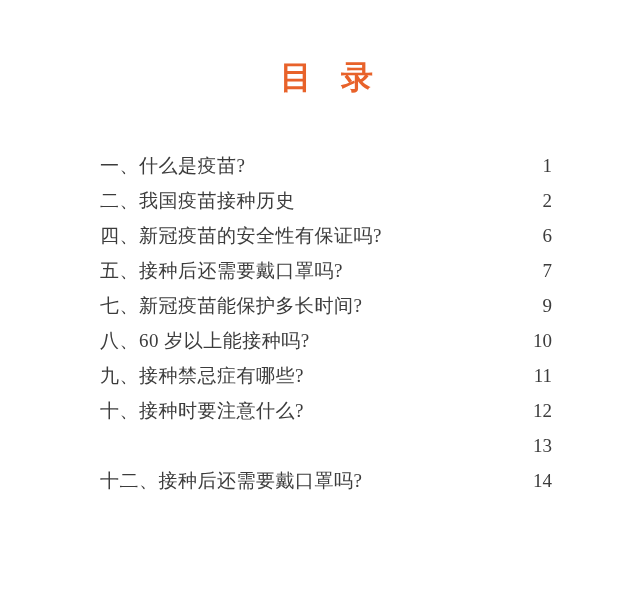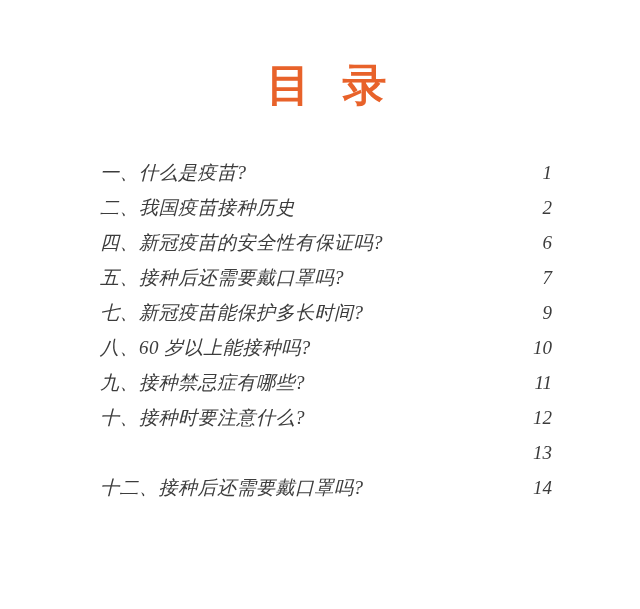--- a/index.html
+++ b/index.html
@@ -16,44 +16,43 @@
   .page {
     position: relative;
     width: 640px;
     height: 609px;
     background: #ffffff;
     box-sizing: border-box;
   }
   .toc-title {
     text-align: center;
     color: #E8622A;
-    font-size: 44px;
+    font-size: 32px;
     font-weight: bold;
     letter-spacing: 10px;
     padding-top: 56px;
     padding-left: 23px;
     font-family: "Liberation Sans", "DejaVu Sans", sans-serif;
   }
   .toc-list {
     margin: 0;
     padding: 0;
     list-style: none;
     margin-top: 40px;
     padding-left: 100px;
     padding-right: 88px;
   }
   .toc-row {
     display: flex;
-    align-items: center;
+    align-items: flex-end;
     color: #3C3C3C;
     font-size: 19px;
     line-height: 1.0;
     height: 35px;
     white-space: nowrap;
-    font-style: italic;
   }
   .toc-label {
     flex: 0 0 auto;
     letter-spacing: 0.5px;
   }
   .toc-dots {
     flex: 1 1 auto;
     overflow: hidden;
     margin: 0 6px 4px 6px;
     height: 1px;

